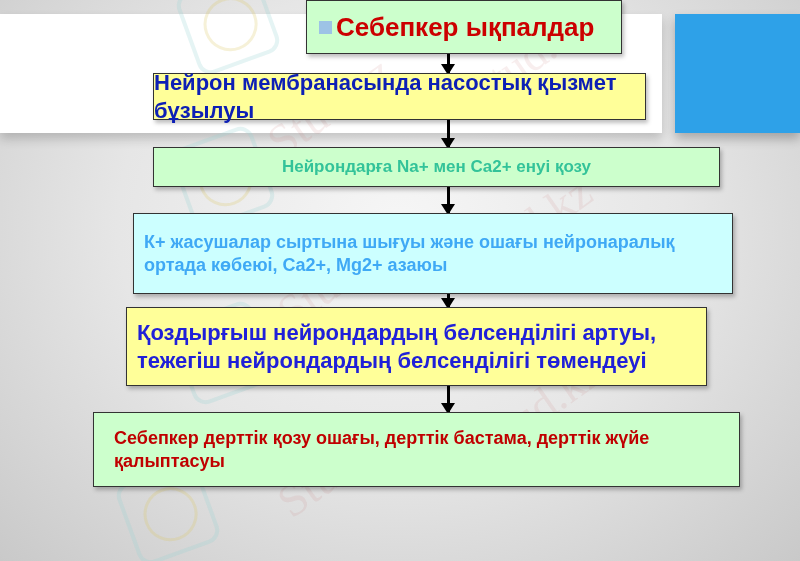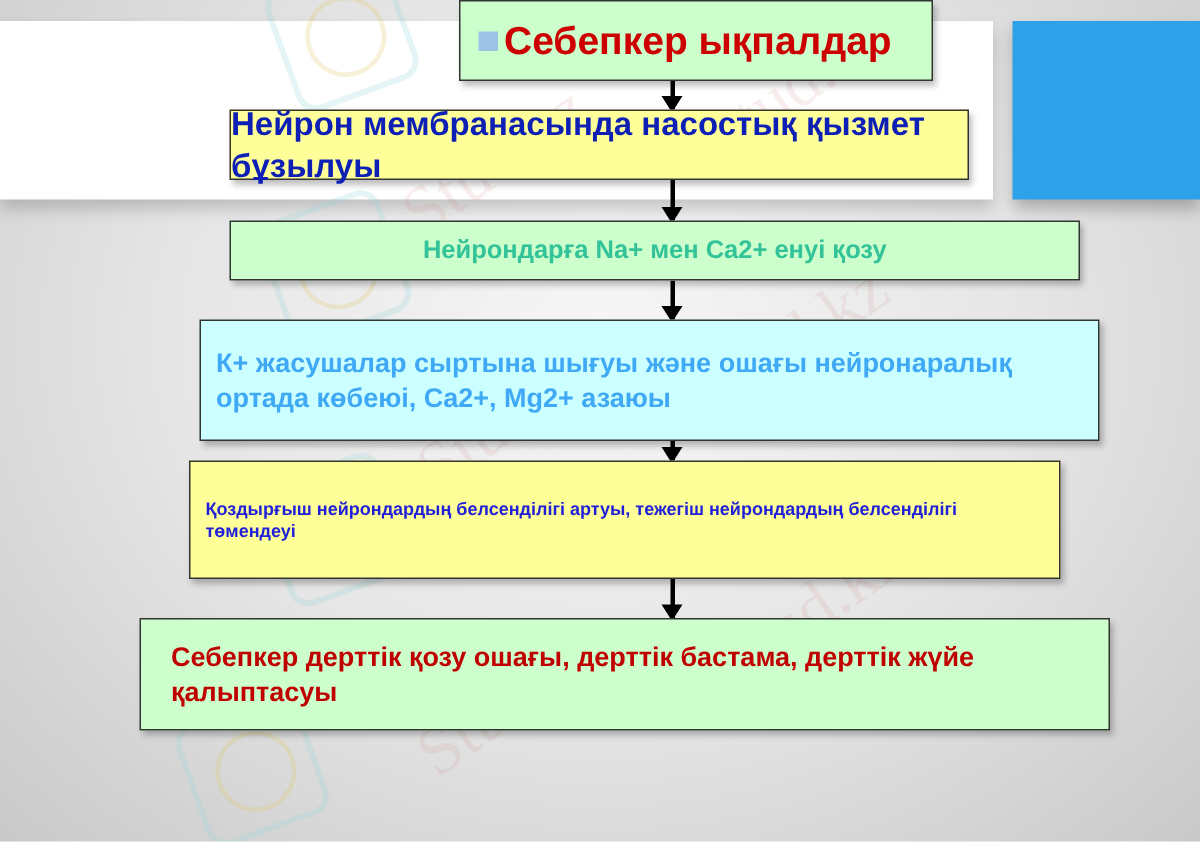--- a/index.html
+++ b/index.html
@@ -31,21 +31,21 @@
     background: #ccffcc; color: #cc0000; font-size: 26px;
     justify-content: flex-start; padding-left: 12px;
   }
   .bullet {
     display: inline-block; width: 13px; height: 13px; background: #9dc3e6;
     margin-right: 4px; position: relative; top: 0px;
   }
   .b1 { left: 153px; top: 73px; width: 493px; height: 47px; background: #ffff99; color: #0d1fb5; font-size: 22px; }
   .b2 { left: 153px; top: 147px; width: 567px; height: 40px; background: #ccffcc; color: #33c399; font-size: 17px; }
   .b3 { left: 133px; top: 213px; width: 600px; height: 81px; background: #ccffff; color: #3fa9f5; font-size: 18px; padding: 0 10px; }
-  .b4 { left: 126px; top: 307px; width: 581px; height: 79px; background: #ffff99; color: #2020d8; font-size: 12px; padding: 12px 10px; }
+  .b4 { left: 126px; top: 307px; width: 581px; height: 79px; background: #ffff99; color: #2020d8; font-size: 22px; padding: 12px 10px; }
   .b5 { left: 93px; top: 412px; width: 647px; height: 75px; background: #ccffcc; color: #c00000; font-size: 18px; padding: 0 20px; }
   .arrow {
     position: absolute; left: 447px; width: 3px; background: #000;
   }
   .arrow::after {
     content: ""; position: absolute; left: -6px; bottom: -2px;
     border-left: 7.5px solid transparent; border-right: 7.5px solid transparent;
     border-top: 11px solid #000;
   }
   .watermark {

